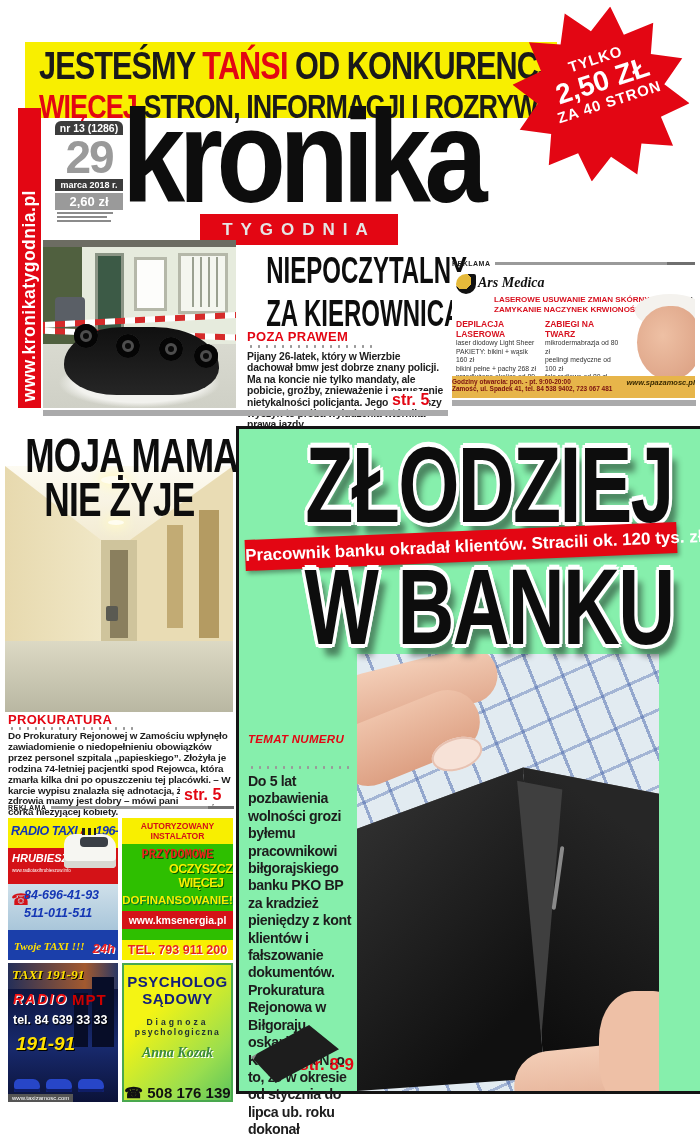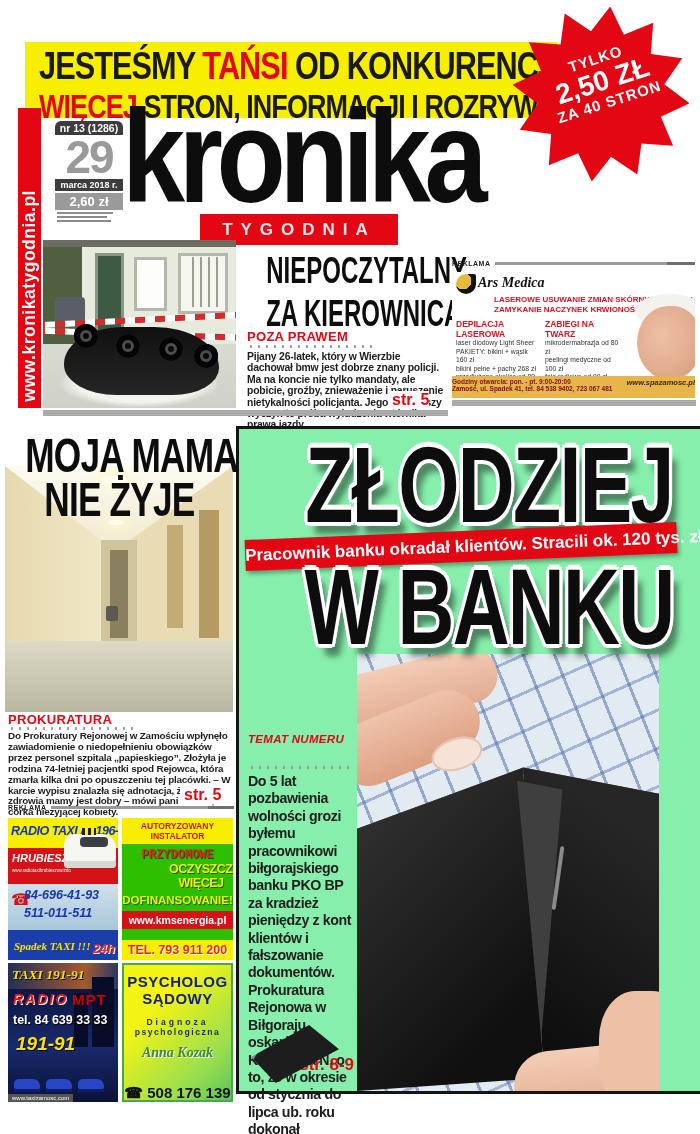--- a/index.html
+++ b/index.html
@@ -296,21 +296,21 @@
     <div class="city">HRUBIESZÓW</div>
     <div class="url">www.radiotaxihrubieszow.info</div>
     <div class="car"></div>
     <div class="carwin"></div>
     <div class="sign"></div>
     <div class="midband"></div>
     <span class="phi">☎</span>
     <div class="ph" style="top:70px;">84-696-41-93</div>
     <div class="ph" style="top:88px;">511-011-511</div>
     <div class="botband"></div>
-    <div class="tag">Spadek TAXI !!!</div>
+    <div class="tag">Twoje TAXI !!!</div>
     <div class="b24">24h</div>
   </div>
 
   <div class="abs ad kms">
     <div class="hdr">AUTORYZOWANY INSTALATOR</div>
     <div class="l1">PRZYDOMOWE</div>
     <div class="l2">OCZYSZCZALNIE</div>
     <div class="l2">WIĘCEJ</div>
     <div class="l4">DOFINANSOWANIE!</div>
     <div class="urlband">www.kmsenergia.pl</div>

